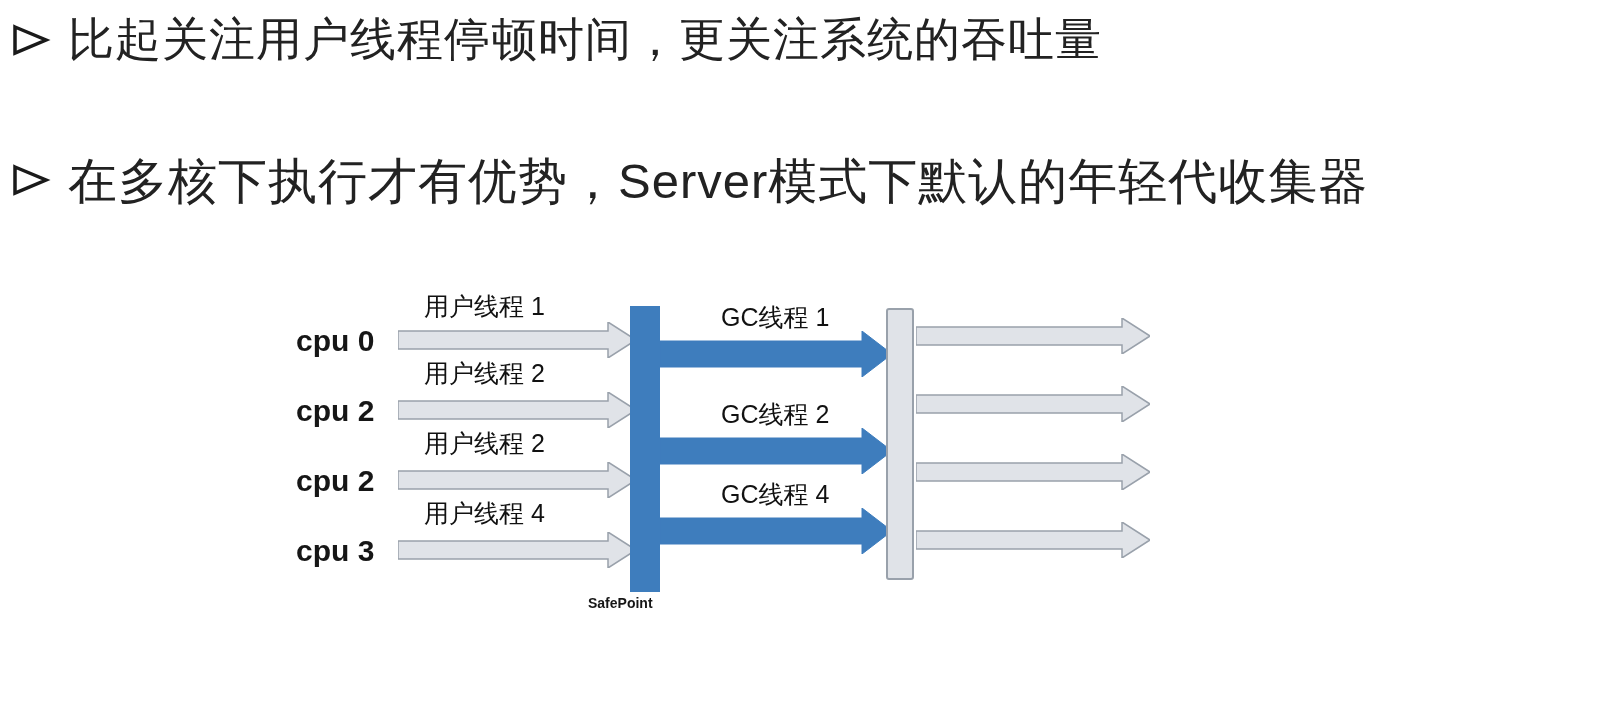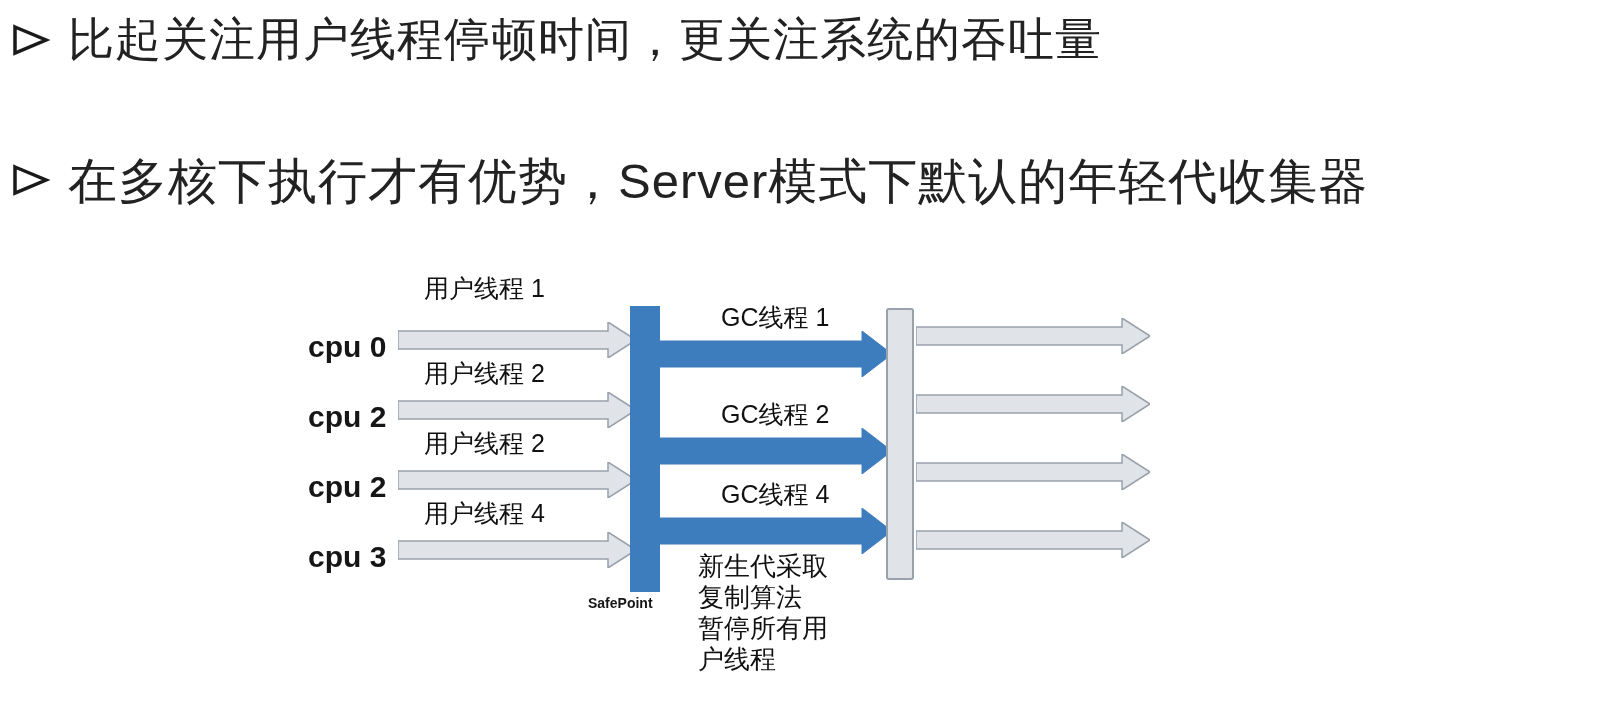--- a/index.html
+++ b/index.html
@@ -44,26 +44,25 @@
     stroke-width: 1.5;
   }
   .arrow-blue polygon {
     fill: var(--blue, #3e7dbd);
     stroke: var(--blue, #3e7dbd);
     stroke-width: 1;
   }
 
   .cpu-label {
     position: absolute;
-    left: 308px;
+    left: 296px;
     width: 110px;
     font-size: 30px;
     font-weight: bold;
     color: #161616;
-    margin-top: 6px;
   }
   .thread-label {
     position: absolute;
     left: 424px;
     font-size: 25px;
     color: #111111;
     white-space: nowrap;
   }
   .gc-label {
     position: absolute;
@@ -122,21 +121,21 @@
   <span class="bullet-text">在多核下执行才有优势，Server模式下默认的年轻代收集器</span>
 </div>
 
 <div class="diagram">
 
   <div class="cpu-label" style="top:324px">cpu 0</div>
   <div class="cpu-label" style="top:394px">cpu 2</div>
   <div class="cpu-label" style="top:464px">cpu 2</div>
   <div class="cpu-label" style="top:534px">cpu 3</div>
 
-  <div class="thread-label" style="top:272px">用户线程 1</div>
+  <div class="thread-label" style="top:290px">用户线程 1</div>
   <div class="thread-label" style="top:357px">用户线程 2</div>
   <div class="thread-label" style="top:427px">用户线程 2</div>
   <div class="thread-label" style="top:497px">用户线程 4</div>
 
   <svg class="arrow arrow-light" style="left:398px; top:322px" width="238" height="36">
     <polygon points="0,9 210,9 210,0 238,18 210,36 210,27 0,27"></polygon>
   </svg>
   <svg class="arrow arrow-light" style="left:398px; top:392px" width="238" height="36">
     <polygon points="0,9 210,9 210,0 238,18 210,36 210,27 0,27"></polygon>
   </svg>
@@ -172,20 +171,14 @@
   <svg class="arrow arrow-light" style="left:916px; top:386px" width="234" height="36">
     <polygon points="0,9 206,9 206,0 234,18 206,36 206,27 0,27"></polygon>
   </svg>
   <svg class="arrow arrow-light" style="left:916px; top:454px" width="234" height="36">
     <polygon points="0,9 206,9 206,0 234,18 206,36 206,27 0,27"></polygon>
   </svg>
   <svg class="arrow arrow-light" style="left:916px; top:522px" width="234" height="36">
     <polygon points="0,9 206,9 206,0 234,18 206,36 206,27 0,27"></polygon>
   </svg>
 
-  <div class="note">
-    <div class="note-line">新生代采取</div>
-    <div class="note-line">复制算法</div>
-    <div class="note-line">暂停所有用</div>
-    <div class="note-line">户线程</div>
-  </div>
 
 </div>
 
 </body></html>

